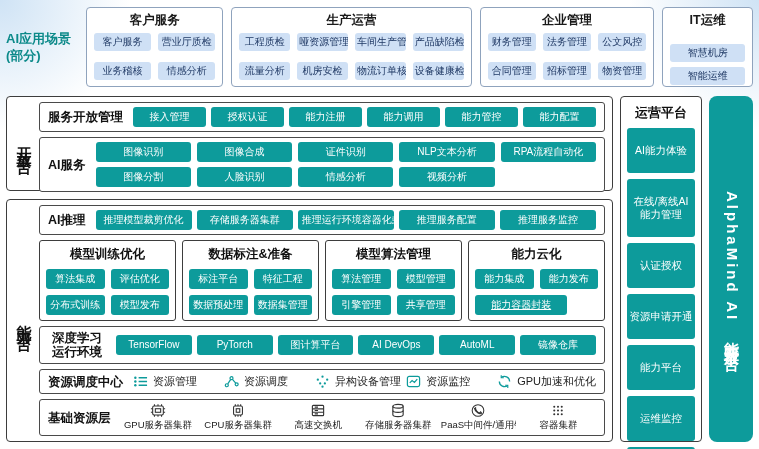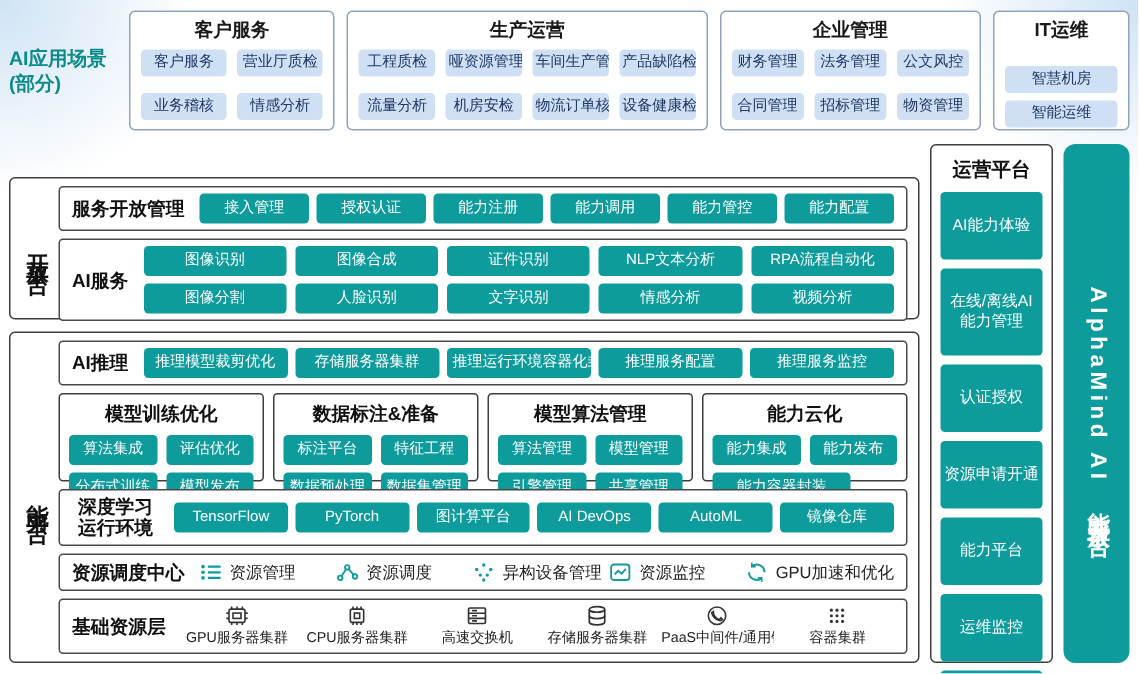--- a/index.html
+++ b/index.html
@@ -30,21 +30,21 @@
   .cols-2{ grid-template-columns:1fr 1fr; }
   .cols-3{ grid-template-columns:repeat(3,1fr); }
   .cols-4{ grid-template-columns:repeat(4,1fr); }
   .chip {
     background:#cfe0f5; color:#1f3864; font-size:10px; line-height:12px;
     border-radius:3px; padding:3px 2px; text-align:center; white-space:nowrap; overflow:hidden;
   }
 
   
   .main-row { flex:1; display:flex; gap:7px; min-height:0; }
-  .left-col { flex:1; display:flex; flex-direction:column; gap:8px; min-width:0;margin-top:22px; }
+  .left-col { flex:1; display:flex; flex-direction:column; gap:8px; min-width:0; }
 
   .pbox { border:1.5px solid #3d3d3d; border-radius:4px; background:#fff; display:flex; gap:5px; padding:5px 7px; }
   .open-box { height:95px; }
   .cap-box { flex:1; min-height:0; }
   .v-label {
     writing-mode:vertical-rl; text-orientation:upright;
     font-weight:bold; font-size:15px; color:#111; letter-spacing:4px;
     align-self:center; line-height:20px;
   }
   .pcontent { flex:1; min-width:0; display:flex; flex-direction:column; justify-content:space-between; gap:5px; }
@@ -183,21 +183,20 @@
             <div class="band-title">AI服务</div>
             <div class="band-items grid5">
 
             <div class="tbtn">图像识别</div>
                 <div class="tbtn">图像合成</div>
                 <div class="tbtn">证件识别</div>
                 <div class="tbtn">NLP文本分析</div>
                 <div class="tbtn">RPA流程自动化</div>
                 <div class="tbtn">图像分割</div>
                 <div class="tbtn">人脸识别</div>
-                <div class="tbtn">文字识别</div>
                 <div class="tbtn">情感分析</div>
                 <div class="tbtn">视频分析</div>
               </div>
           </div>
         </div>
       </div>
 
       <div class="pbox cap-box">
         <div class="v-label">能力平台</div>
         <div class="pcontent">

